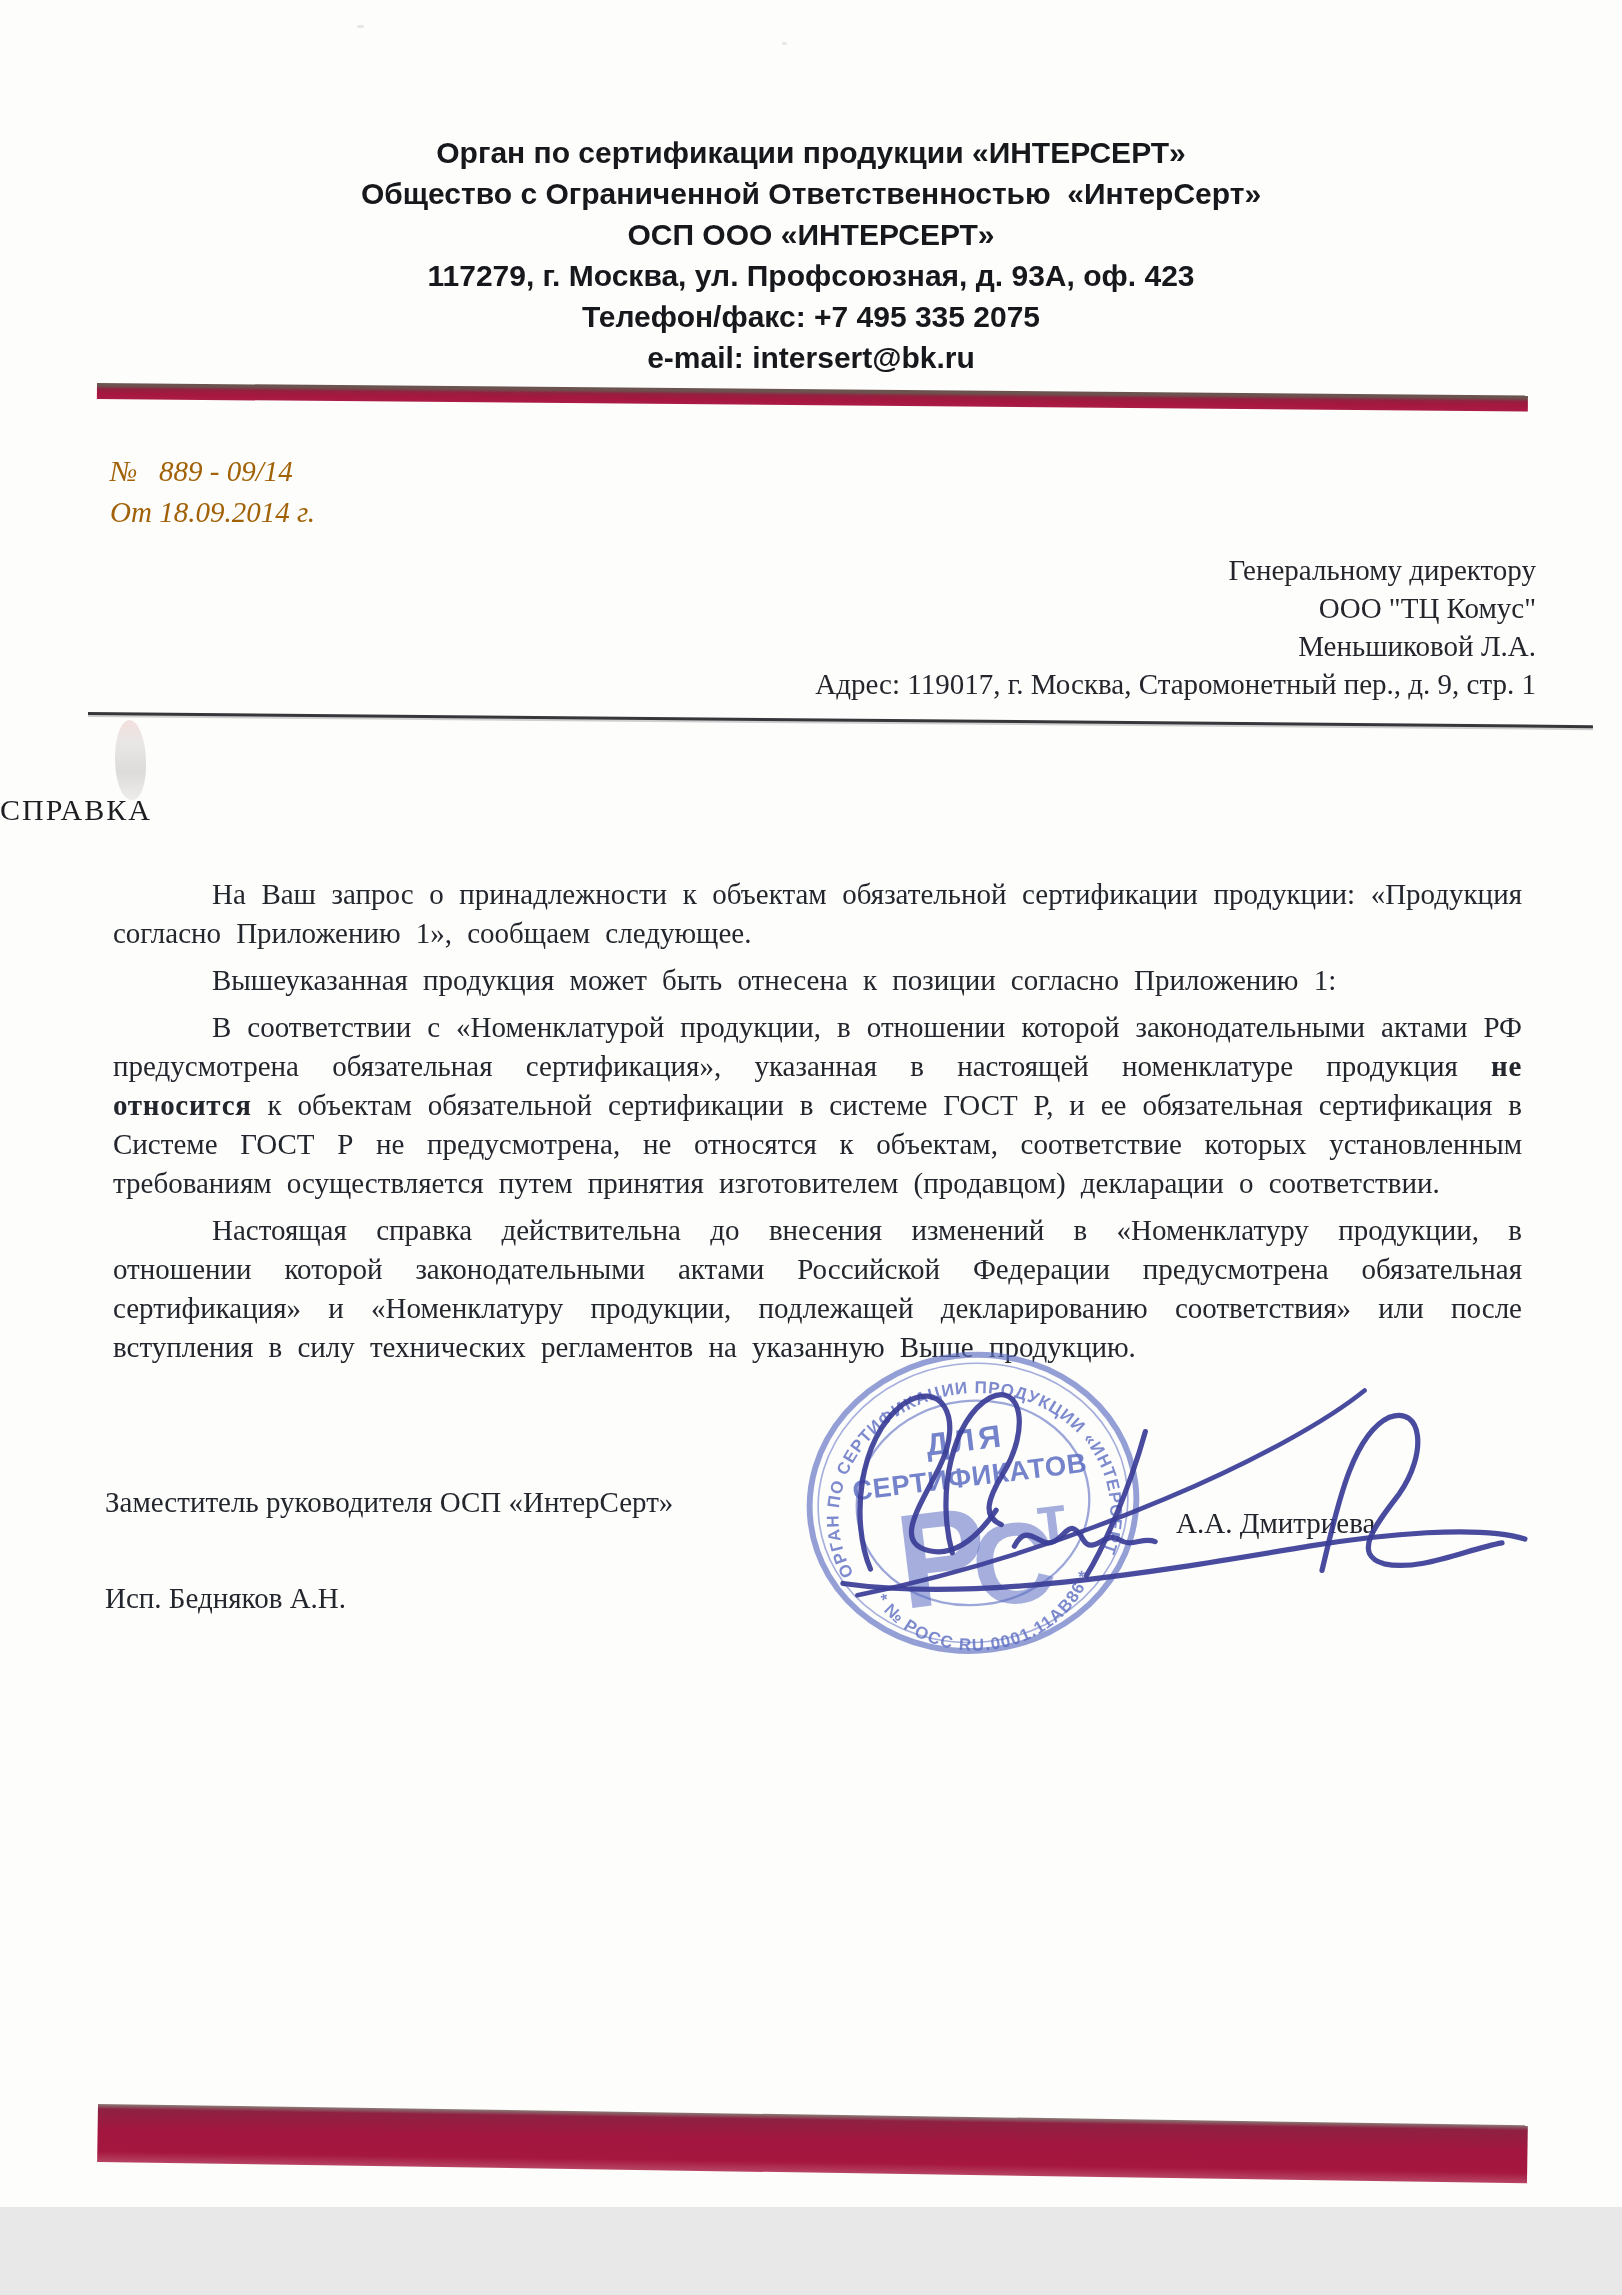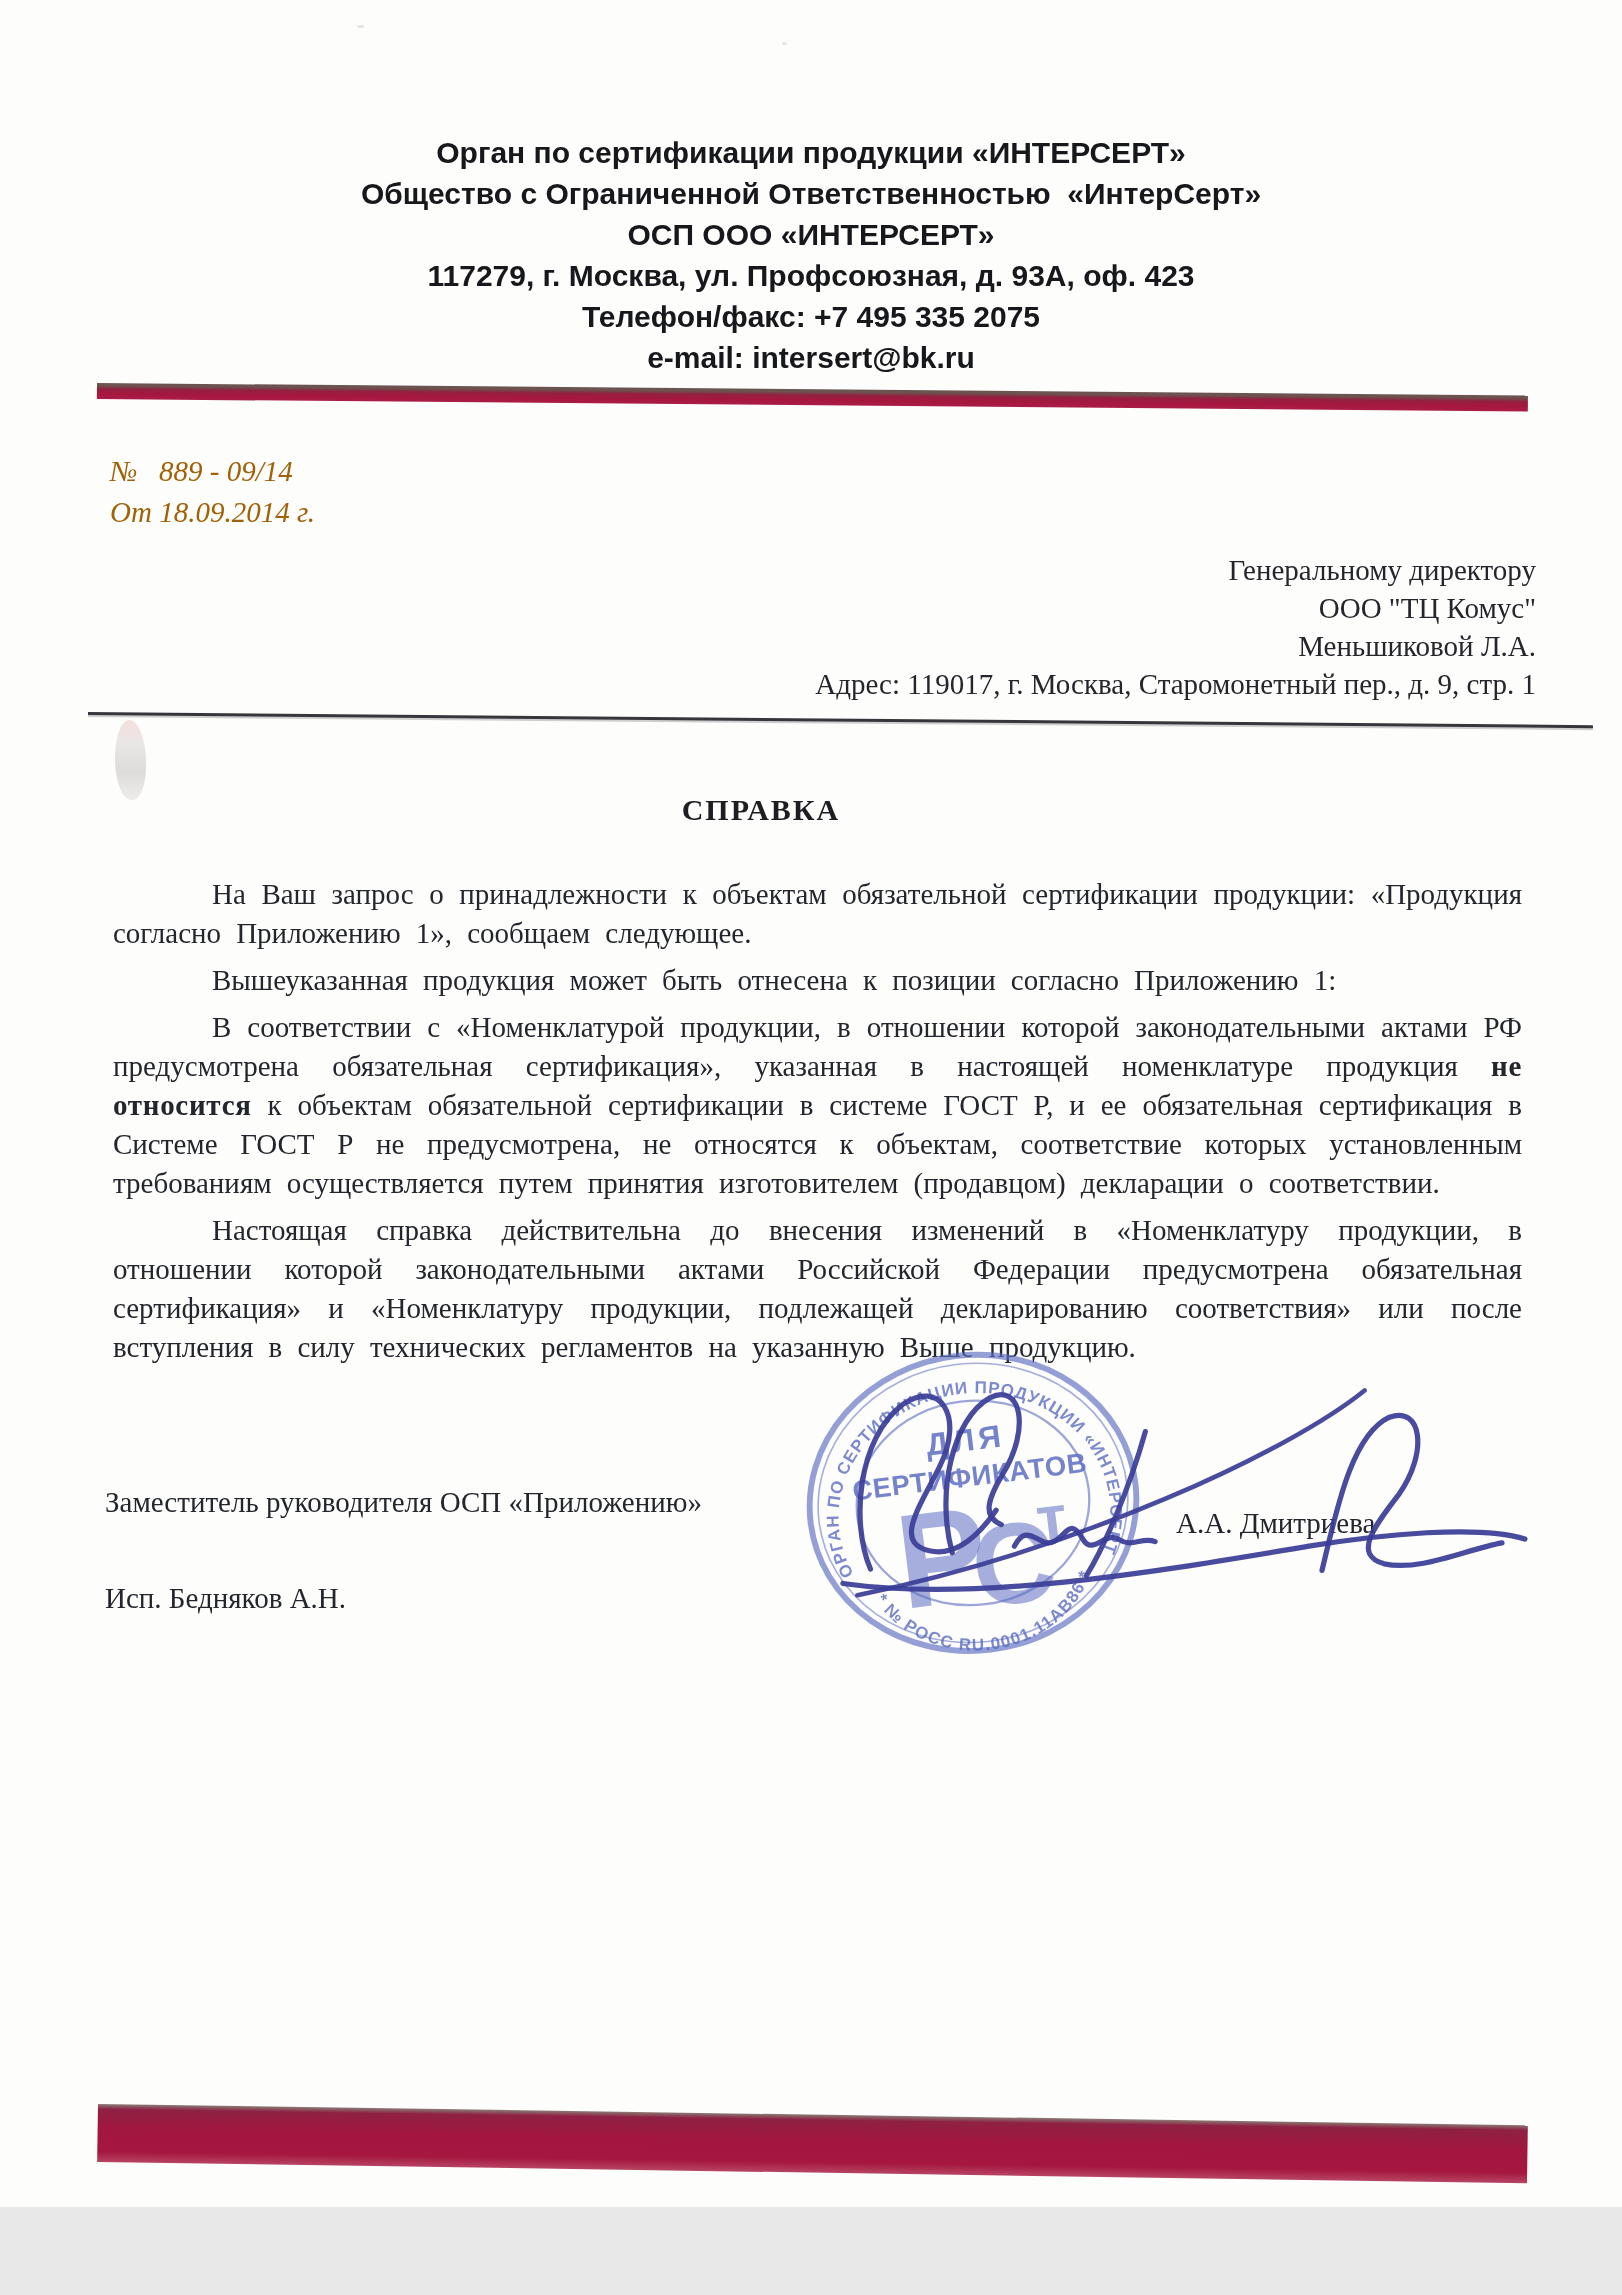--- a/index.html
+++ b/index.html
@@ -21,22 +21,22 @@
   
   .addr{position:absolute;left:458px;right:86px;top:551px;text-align:right;
         font-size:29px;line-height:38px;color:#24262c;}
   .sep{position:absolute;left:88px;top:712px;width:1505px;height:2.6px;background:#36373b;
        transform:rotate(0.5deg);transform-origin:left top;box-shadow:0 2px 0 rgba(70,70,75,.25);}
   .blob{position:absolute;left:115px;top:720px;width:31px;height:80px;opacity:.9;
         border-radius:46% 54% 42% 52%;
         background:linear-gradient(180deg,#f2dcda 0%,#e6e5e3 28%,#d9d8d6 65%,#ecebe9 100%);}
   .speck{position:absolute;background:#d9d9d9;opacity:.6;border-radius:2px;}
   
-  .title{position:absolute;top:793px;left:0;width:1522px;text-align:center;
-         font-weight:700;font-size:30px;letter-spacing:2px;color:#1c1e22;}
+  .title{position:absolute;top:793px;left:0;width:1522px;text-align:left;
+         font-weight:400;font-size:30px;letter-spacing:2px;color:#1c1e22;}
   .body{position:absolute;left:105px;top:867px;width:1425px;
         font-size:29px;line-height:39px;text-align:justify;word-spacing:7.9px;}
   .body p{margin:8px;text-indent:99px;}
   .body b{font-weight:700;letter-spacing:0.7px;}
   
   .sig-role{position:absolute;left:105px;top:1486px;font-size:29px;}
   .sig-name{position:absolute;left:1176px;top:1486px;font-size:29px;margin-top:21px;}
   .executor{position:absolute;left:105px;top:1582px;font-size:29px;}
   .stamp{position:absolute;left:793px;top:1338px;width:360px;height:335px;}
   .signature{position:absolute;left:805px;top:1353px;width:733px;height:262px;}
@@ -77,21 +77,21 @@
 
   <div class="title">СПРАВКА</div>
 
   <div class="body">
     <p><span>На Ваш запрос о принадлежности к объектам обязательной сертификации продукции: «Продукция согласно Приложению 1», сообщаем следующее.</span></p>
     <p><span>Вышеуказанная продукция может быть отнесена к позиции согласно Приложению 1:</span></p>
     <p><span>В соответствии с «Номенклатурой продукции, в отношении которой законодательными актами РФ предусмотрена обязательная сертификация», указанная в настоящей номенклатуре продукция </span><b>не относится</b><span> к объектам обязательной сертификации в системе ГОСТ Р, и ее обязательная сертификация в Системе ГОСТ Р не предусмотрена, не относятся к объектам, соответствие которых установленным требованиям осуществляется путем принятия изготовителем (продавцом) декларации о соответствии.</span></p>
     <p><span>Настоящая справка действительна до внесения изменений в «Номенклатуру продукции, в отношении которой законодательными актами Российской Федерации предусмотрена обязательная сертификация» и «Номенклатуру продукции, подлежащей декларированию соответствия» или после вступления в силу технических регламентов на указанную Выше продукцию.</span></p>
   </div>
 
-  <div class="sig-role">Заместитель руководителя ОСП «Приложению»</div>
+  <div class="sig-role">Заместитель руководителя ОСП «ИнтерСерт»</div>
   <div class="sig-name">А.А. Дмитриева</div>
   <div class="executor">Исп. Бедняков А.Н.</div>
 
   <svg class="stamp" viewBox="0 0 550 512" xmlns="http://www.w3.org/2000/svg" xmlns:xlink="http://www.w3.org/1999/xlink">
     <defs>
       <path id="arcTop" d="M 88,352 A 208,186 0 1 1 462,352" fill="none"></path>
       <path id="arcBottom" d="M 95,318 A 180,160 0 0 0 455,318" fill="none"></path>
     </defs>
     <g transform="rotate(-7 275 252)" stroke="#5c6dc1" fill="none">
       <ellipse cx="275" cy="252" rx="250" ry="226" stroke-width="9" stroke-opacity="0.65"></ellipse>

